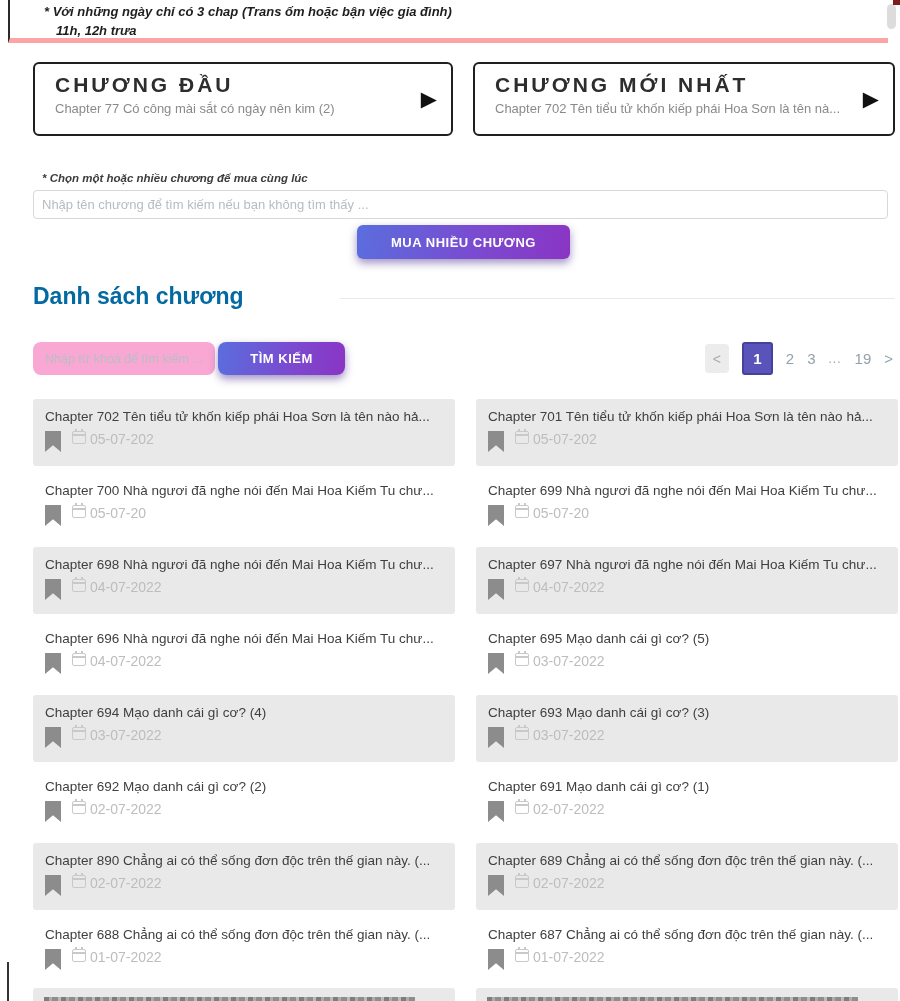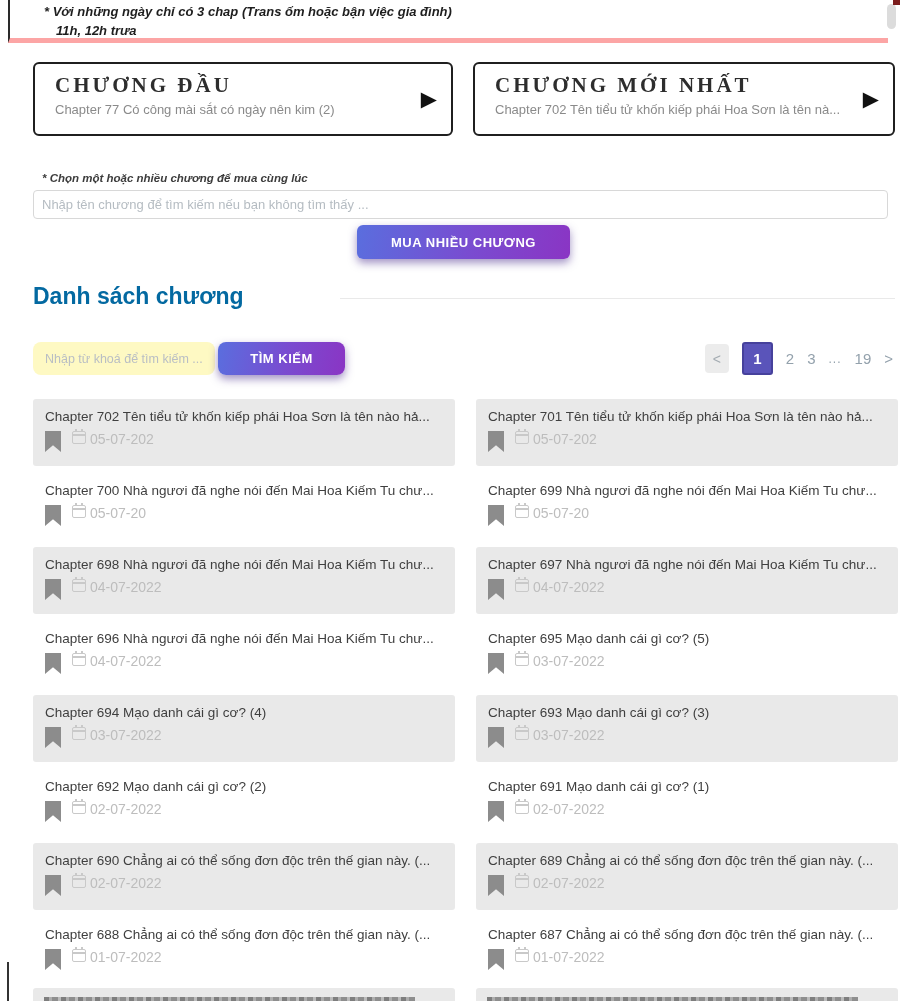--- a/index.html
+++ b/index.html
@@ -27,21 +27,21 @@
   .scroll-thumb{position:absolute;right:4px;top:4px;width:9px;height:25px;background:#dcdcdc;border-radius:5px;}
   .corner-red{position:absolute;right:0;top:0;width:7px;height:5px;background:#7c1d1d;}
   
   .chapbox{
     position:absolute;top:62px;height:74px;background:#fff;
     border:2px solid #1f1f1f;border-radius:6px;box-sizing:border-box;cursor:pointer;
   }
   .chapbox.first{left:33px;width:420px;}
   .chapbox.latest{left:473px;width:422px;}
   .chapbox .btitle{
-    margin:9px 46px 0 20px;font-size:21px;font-weight:600;letter-spacing:3px;color:#2d2d2d;white-space:nowrap;overflow:hidden;font-family:Liberation Serif, serif;
+    margin:9px 46px 0 20px;font-size:21px;font-weight:600;letter-spacing:3px;color:#2d2d2d;white-space:nowrap;overflow:hidden;
   }
   .chapbox .bsub{
     margin:4px 46px 0 20px;font-size:13px;color:#8a8a8a;white-space:nowrap;overflow:hidden;
   }
   .chapbox .arrow{
     position:absolute;right:14px;top:50%;transform:translateY(-52%);
     font-size:21px;color:#111;line-height:1;
   }
   
   .buy-label{
@@ -65,21 +65,21 @@
     font-size:13px;border-radius:6px;
   }
   
   .list-heading{
     position:absolute;left:33px;top:283px;
     font-size:23px;font-weight:600;color:#0369a1;
   }
   .heading-rule{position:absolute;left:340px;top:298px;width:555px;height:1px;background:#e9e9e9;}
   .search-input{
     position:absolute;left:33px;top:342px;width:182px;height:33px;box-sizing:border-box;
-    background:#fef9c3;border:none;border-radius:8px;padding:0 12px;
+    background:#f9a8d4;border:none;border-radius:8px;padding:0 12px;
     font-size:12.5px;color:#555;outline:none;font-family:inherit;
   }
   .search-input::placeholder{color:#b9bec4;}
   .search-btn{
     position:absolute;left:218px;top:342px;width:127px;height:33px;
     font-size:13px;border-radius:8px;
   }
   
   .pagination{
     position:absolute;right:7px;top:342px;height:33px;
@@ -283,21 +283,21 @@
   <div class="cell">
     <div class="ctitle">Chapter 691 Mạo danh cái gì cơ? (1)</div>
     <div class="cmeta">
         <span class="bm"></span>
         <span class="cal"></span>
         <span class="cdate">02-07-2022</span>
       </div>
   </div>
 
   <div class="cell shaded">
-    <div class="ctitle">Chapter 690 Chẳng ai có thể sống đơn độc trên thế gian này. (...</div>
+    <div class="ctitle">Chapter 890 Chẳng ai có thể sống đơn độc trên thế gian này. (...</div>
     <div class="cmeta">
         <span class="bm"></span>
         <span class="cal"></span>
         <span class="cdate">02-07-2022</span>
       </div>
   </div>
   <div class="cell shaded">
     <div class="ctitle">Chapter 689 Chẳng ai có thể sống đơn độc trên thế gian này. (...</div>
     <div class="cmeta">
         <span class="bm"></span>

